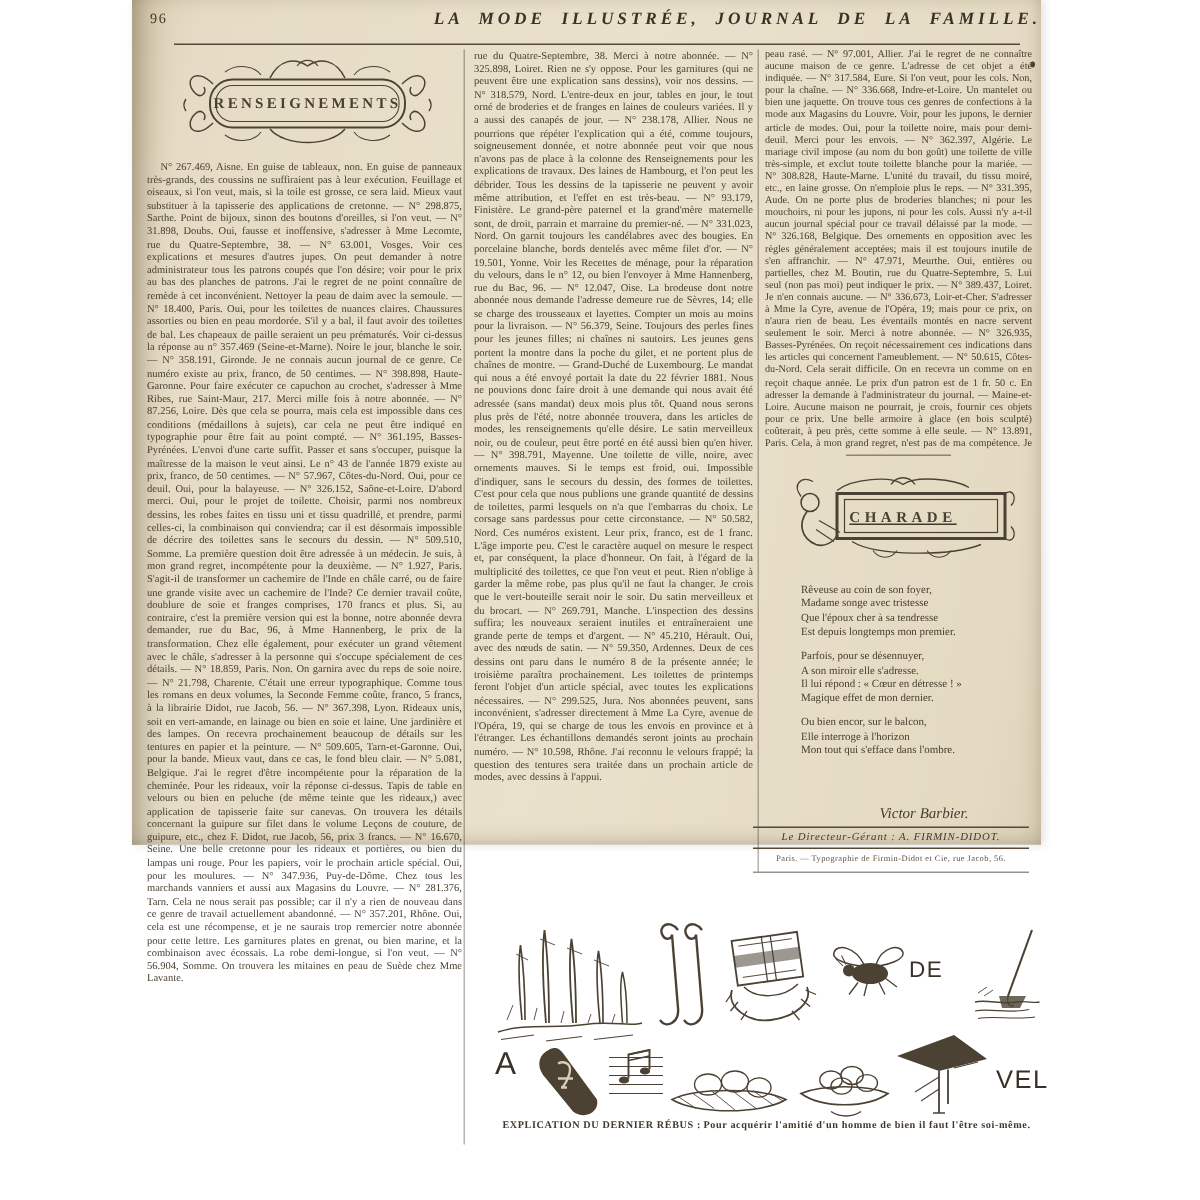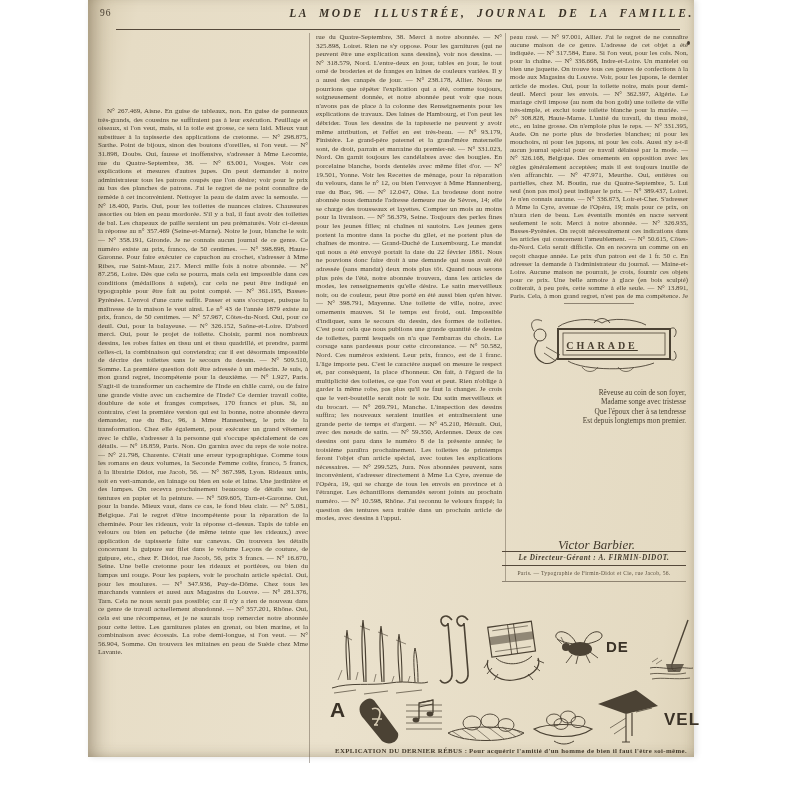--- a/index.html
+++ b/index.html
@@ -1,21 +1,21 @@
 <!DOCTYPE html>
 <html><head>
 <meta charset="utf-8">
 <style>
   html,body{margin:0;padding:0;}
   body{
     width:800px;height:800px;background:#ffffff;position:relative;overflow:hidden;
     font-family:"Liberation Serif","DejaVu Serif",serif;
   }
   .paper{
-    position:absolute;left:88px;top:0;width:606px;height:757px;
+    position:absolute;left:88px;top:0;width:606px;height:563px;
     background:linear-gradient(100deg,#d9cdb2 0%,#e6dcc5 7%,#eae1cc 50%,#e4dac2 93%,#ddd2b8 100%);
     box-shadow:inset 16px 0 20px -12px rgba(92,76,50,.5),
                inset -8px 0 14px -10px rgba(92,76,50,.35),
                inset 0 -10px 16px -12px rgba(92,76,50,.3),
                2px 0 6px rgba(0,0,0,.12);
     color:#42392b;
   }
   .pagenum{position:absolute;left:12px;top:8px;font-size:9.5px;letter-spacing:1px;}
   .masthead{
     position:absolute;left:0;right:0;top:7px;text-align:right;
@@ -27,50 +27,67 @@
     position:absolute;font-size:7px;line-height:8.6px;text-align:justify;
     color:#453c2e;overflow:hidden;word-spacing:.4px;
   }
   .coltext.first{text-indent:9px;}
   .cartouche{position:absolute;display:flex;align-items:center;justify-content:center;}
   .cartouche svg{position:absolute;left:0;top:0;}
   .cartouche .label{
     position:relative;font-size:10px;font-weight:bold;letter-spacing:2.2px;color:#4a4032;z-index:2;
   }
   .minirule{position:absolute;border-top:1px solid rgba(84,72,58,.6);}
-  .poem{position:absolute;font-size:7.3px;line-height:9.4px;color:#453c2e;text-align:right;}
+  .poem{position:absolute;font-size:7.3px;line-height:9.4px;color:#453c2e;}
   .stanza{margin:0 0 6.5px 0;}
   .stanza div{white-space:nowrap;}
-  .sig{position:absolute;font-size:13px;font-style:italic;text-align:left;color:#453c2e;}
-  .gerant{position:absolute;text-align:center;font-size:7.2px;font-style:italic;font-weight:bold;
+  .sig{position:absolute;font-size:10px;font-style:italic;text-align:center;color:#453c2e;}
+  .gerant{position:absolute;text-align:center;font-size:7.2px;font-style:italic;font-weight:normal;
     letter-spacing:.6px;color:#443b2d;}
   .imprint{position:absolute;text-align:center;font-size:5.6px;color:#5c5140;letter-spacing:.3px;}
   .rebuszone{position:absolute;left:240px;top:585px;width:366px;height:180px;}
   .rebustitle{position:absolute;left:0;right:0;top:3px;text-align:center;
     font-size:11px;font-weight:bold;letter-spacing:3px;color:#3e352a;}
   .ricon{position:absolute;}
-  .rword{position:absolute;font-weight:bold;color:#3a3227;font-family:"Liberation Sans","DejaVu Sans",sans-serif;}
+  .rword{position:absolute;font-weight:normal;color:#3a3227;font-family:"Liberation Sans","DejaVu Sans",sans-serif;}
   .caption{position:absolute;left:-10px;right:-10px;top:162px;text-align:center;
     font-size:6.8px;color:#42392b;}
   .caption b{letter-spacing:.4px;}
   .speck{position:absolute;width:3px;height:4px;background:#4a4136;border-radius:50%;}
   svg .ink{stroke:#4b4234;fill:none;}
 </style>
 </head>
 <body>
 
 <div class="paper">
 
   <div class="pagenum">96</div>
   <div class="masthead">LA MODE ILLUSTRÉE, JOURNAL DE LA FAMILLE.</div>
   <div class="headrule"></div>
 
   <div class="vsep" style="left:221px;top:33px;height:730px;"></div>
   <div class="vsep" style="left:417px;top:33px;height:548px;"></div>
 
+  <div class="cartouche" style="left:32px;top:36px;width:170px;height:66px;">
+    <svg width="170" height="66" viewBox="0 0 170 66">
+      <rect class="ink" x="20" y="17" width="130" height="32" rx="15" stroke-width="1.3"></rect>
+      <rect class="ink" x="24" y="21" width="122" height="24" rx="11" stroke-width=".7"></rect>
+      <path class="ink" d="M22,20 C10,8 2,18 10,26 C14,30 18,26 16,22" stroke-width="1"></path>
+      <path class="ink" d="M148,20 C160,8 168,18 160,26 C156,30 152,26 154,22" stroke-width="1"></path>
+      <path class="ink" d="M22,46 C10,58 2,48 10,40 C14,36 18,40 16,44" stroke-width="1"></path>
+      <path class="ink" d="M148,46 C160,58 168,48 160,40 C156,36 152,40 154,44" stroke-width="1"></path>
+      <path class="ink" d="M60,16 C66,4 76,2 85,8 C94,2 104,4 110,16" stroke-width="1"></path>
+      <path class="ink" d="M78,8 C82,3 88,3 92,8" stroke-width=".8"></path>
+      <path class="ink" d="M60,50 C70,62 100,62 110,50" stroke-width="1"></path>
+      <path class="ink" d="M30,12 C38,6 50,8 54,14 M116,14 C120,8 132,6 140,12" stroke-width=".7"></path>
+      <path class="ink" d="M30,54 C38,60 50,58 54,52 M116,52 C120,58 132,60 140,54" stroke-width=".7"></path>
+      <path class="ink" d="M4,30 C2,33 2,35 4,38 M166,30 C168,33 168,35 166,38" stroke-width="1"></path>
+    </svg>
+    <span class="label">RENSEIGNEMENTS</span>
+  </div>
 
   <div class="coltext first" style="left:10px;top:107px;width:210px;height:656px;">N° 267.469, Aisne. En guise de tableaux, non. En guise de panneaux très-grands, des coussins ne suffiraient pas à leur exécution. Feuillage et oiseaux, si l'on veut, mais, si la toile est grosse, ce sera laid. Mieux vaut substituer à la tapisserie des applications de cretonne. — N° 298.875, Sarthe. Point de bijoux, sinon des boutons d'oreilles, si l'on veut. — N° 31.898, Doubs. Oui, fausse et inoffensive, s'adresser à Mme Lecomte, rue du Quatre-Septembre, 38. — N° 63.001, Vosges. Voir ces explications et mesures d'autres jupes. On peut demander à notre administrateur tous les patrons coupés que l'on désire; voir pour le prix au bas des planches de patrons. J'ai le regret de ne point connaître de remède à cet inconvénient. Nettoyer la peau de daim avec la semoule. — N° 18.400, Paris. Oui, pour les toilettes de nuances claires. Chaussures assorties ou bien en peau mordorée. S'il y a bal, il faut avoir des toilettes de bal. Les chapeaux de paille seraient un peu prématurés. Voir ci-dessus la réponse au n° 357.469 (Seine-et-Marne). Noire le jour, blanche le soir. — N° 358.191, Gironde. Je ne connais aucun journal de ce genre. Ce numéro existe au prix, franco, de 50 centimes. — N° 398.898, Haute-Garonne. Pour faire exécuter ce capuchon au crochet, s'adresser à Mme Ribes, rue Saint-Maur, 217. Merci mille fois à notre abonnée. — N° 87.256, Loire. Dès que cela se pourra, mais cela est impossible dans ces conditions (médaillons à sujets), car cela ne peut être indiqué en typographie pour être fait au point compté. — N° 361.195, Basses-Pyrénées. L'envoi d'une carte suffit. Passer et sans s'occuper, puisque la maîtresse de la maison le veut ainsi. Le n° 43 de l'année 1879 existe au prix, franco, de 50 centimes. — N° 57.967, Côtes-du-Nord. Oui, pour ce deuil. Oui, pour la balayeuse. — N° 326.152, Saône-et-Loire. D'abord merci. Oui, pour le projet de toilette. Choisir, parmi nos nombreux dessins, les robes faites en tissu uni et tissu quadrillé, et prendre, parmi celles-ci, la combinaison qui conviendra; car il est désormais impossible de décrire des toilettes sans le secours du dessin. — N° 509.510, Somme. La première question doit être adressée à un médecin. Je suis, à mon grand regret, incompétente pour la deuxième. — N° 1.927, Paris. S'agit-il de transformer un cachemire de l'Inde en châle carré, ou de faire une grande visite avec un cachemire de l'Inde? Ce dernier travail coûte, doublure de soie et franges comprises, 170 francs et plus. Si, au contraire, c'est la première version qui est la bonne, notre abonnée devra demander, rue du Bac, 96, à Mme Hannenberg, le prix de la transformation. Chez elle également, pour exécuter un grand vêtement avec le châle, s'adresser à la personne qui s'occupe spécialement de ces détails. — N° 18.859, Paris. Non. On garnira avec du reps de soie noire. — N° 21.798, Charente. C'était une erreur typographique. Comme tous les romans en deux volumes, la Seconde Femme coûte, franco, 5 francs, à la librairie Didot, rue Jacob, 56. — N° 367.398, Lyon. Rideaux unis, soit en vert-amande, en lainage ou bien en soie et laine. Une jardinière et des lampes. On recevra prochainement beaucoup de détails sur les tentures en papier et la peinture. — N° 509.605, Tarn-et-Garonne. Oui, pour la bande. Mieux vaut, dans ce cas, le fond bleu clair. — N° 5.081, Belgique. J'ai le regret d'être incompétente pour la réparation de la cheminée. Pour les rideaux, voir la réponse ci-dessus. Tapis de table en velours ou bien en peluche (de même teinte que les rideaux,) avec application de tapisserie faite sur canevas. On trouvera les détails concernant la guipure sur filet dans le volume Leçons de couture, de guipure, etc., chez F. Didot, rue Jacob, 56, prix 3 francs. — N° 16.670, Seine. Une belle cretonne pour les rideaux et portières, ou bien du lampas uni rouge. Pour les papiers, voir le prochain article spécial. Oui, pour les moulures. — N° 347.936, Puy-de-Dôme. Chez tous les marchands vanniers et aussi aux Magasins du Louvre. — N° 281.376, Tarn. Cela ne nous serait pas possible; car il n'y a rien de nouveau dans ce genre de travail actuellement abandonné. — N° 357.201, Rhône. Oui, cela est une récompense, et je ne saurais trop remercier notre abonnée pour cette lettre. Les garnitures plates en grenat, ou bien marine, et la combinaison avec écossais. La robe demi-longue, si l'on veut. — N° 56.904, Somme. On trouvera les mitaines en peau de Suède chez Mme Lavante.</div>
   <div class="coltext" style="left:228px;top:33px;width:186px;height:548px;">rue du Quatre-Septembre, 38. Merci à notre abonnée. — N° 325.898, Loiret. Rien ne s'y oppose. Pour les garnitures (qui ne peuvent être une explication sans dessins), voir nos dessins. — N° 318.579, Nord. L'entre-deux en jour, tables en jour, le tout orné de broderies et de franges en laines de couleurs variées. Il y a aussi des canapés de jour. — N° 238.178, Allier. Nous ne pourrions que répéter l'explication qui a été, comme toujours, soigneusement donnée, et notre abonnée peut voir que nous n'avons pas de place à la colonne des Renseignements pour les explications de travaux. Des laines de Hambourg, et l'on peut les débrider. Tous les dessins de la tapisserie ne peuvent y avoir même attribution, et l'effet en est très-beau. — N° 93.179, Finistère. Le grand-père paternel et la grand'mère maternelle sont, de droit, parrain et marraine du premier-né. — N° 331.023, Nord. On garnit toujours les candélabres avec des bougies. En porcelaine blanche, bords dentelés avec même filet d'or. — N° 19.501, Yonne. Voir les Recettes de ménage, pour la réparation du velours, dans le n° 12, ou bien l'envoyer à Mme Hannenberg, rue du Bac, 96. — N° 12.047, Oise. La brodeuse dont notre abonnée nous demande l'adresse demeure rue de Sèvres, 14; elle se charge des trousseaux et layettes. Compter un mois au moins pour la livraison. — N° 56.379, Seine. Toujours des perles fines pour les jeunes filles; ni chaînes ni sautoirs. Les jeunes gens portent la montre dans la poche du gilet, et ne portent plus de chaînes de montre. — Grand-Duché de Luxembourg. Le mandat qui nous a été envoyé portait la date du 22 février 1881. Nous ne pouvions donc faire droit à une demande qui nous avait été adressée (sans mandat) deux mois plus tôt. Quand nous serons plus près de l'été, notre abonnée trouvera, dans les articles de modes, les renseignements qu'elle désire. Le satin merveilleux noir, ou de couleur, peut être porté en été aussi bien qu'en hiver. — N° 398.791, Mayenne. Une toilette de ville, noire, avec ornements mauves. Si le temps est froid, oui. Impossible d'indiquer, sans le secours du dessin, des formes de toilettes. C'est pour cela que nous publions une grande quantité de dessins de toilettes, parmi lesquels on n'a que l'embarras du choix. Le corsage sans pardessus pour cette circonstance. — N° 50.582, Nord. Ces numéros existent. Leur prix, franco, est de 1 franc. L'âge importe peu. C'est le caractère auquel on mesure le respect et, par conséquent, la place d'honneur. On fait, à l'égard de la multiplicité des toilettes, ce que l'on veut et peut. Rien n'oblige à garder la même robe, pas plus qu'il ne faut la changer. Je crois que le vert-bouteille serait noir le soir. Du satin merveilleux et du brocart. — N° 269.791, Manche. L'inspection des dessins suffira; les nouveaux seraient inutiles et entraîneraient une grande perte de temps et d'argent. — N° 45.210, Hérault. Oui, avec des nœuds de satin. — N° 59.350, Ardennes. Deux de ces dessins ont paru dans le numéro 8 de la présente année; le troisième paraîtra prochainement. Les toilettes de printemps feront l'objet d'un article spécial, avec toutes les explications nécessaires. — N° 299.525, Jura. Nos abonnées peuvent, sans inconvénient, s'adresser directement à Mme La Cyre, avenue de l'Opéra, 19, qui se charge de tous les envois en province et à l'étranger. Les échantillons demandés seront joints au prochain numéro. — N° 10.598, Rhône. J'ai reconnu le velours frappé; la question des tentures sera traitée dans un prochain article de modes, avec dessins à l'appui.</div>
   <div class="coltext" style="left:422px;top:33px;width:178px;height:266px;font-size:6.8px;line-height:8.1px;">peau rasé. — N° 97.001, Allier. J'ai le regret de ne connaître aucune maison de ce genre. L'adresse de cet objet a été indiquée. — N° 317.584, Eure. Si l'on veut, pour les cols. Non, pour la chaîne. — N° 336.668, Indre-et-Loire. Un mantelet ou bien une jaquette. On trouve tous ces genres de confections à la mode aux Magasins du Louvre. Voir, pour les jupons, le dernier article de modes. Oui, pour la toilette noire, mais pour demi-deuil. Merci pour les envois. — N° 362.397, Algérie. Le mariage civil impose (au nom du bon goût) une toilette de ville très-simple, et exclut toute toilette blanche pour la mariée. — N° 308.828, Haute-Marne. L'unité du travail, du tissu moiré, etc., en laine grosse. On n'emploie plus le reps. — N° 331.395, Aude. On ne porte plus de broderies blanches; ni pour les mouchoirs, ni pour les jupons, ni pour les cols. Aussi n'y a-t-il aucun journal spécial pour ce travail délaissé par la mode. — N° 326.168, Belgique. Des ornements en opposition avec les règles généralement acceptées; mais il est toujours inutile de s'en affranchir. — N° 47.971, Meurthe. Oui, entières ou partielles, chez M. Boutin, rue du Quatre-Septembre, 5. Lui seul (non pas moi) peut indiquer le prix. — N° 389.437, Loiret. Je n'en connais aucune. — N° 336.673, Loir-et-Cher. S'adresser à Mme la Cyre, avenue de l'Opéra, 19; mais pour ce prix, on n'aura rien de beau. Les éventails montés en nacre servent seulement le soir. Merci à notre abonnée. — N° 326.935, Basses-Pyrénées. On reçoit nécessairement ces indications dans les articles qui concernent l'ameublement. — N° 50.615, Côtes-du-Nord. Cela serait difficile. On en recevra un comme on en reçoit chaque année. Le prix d'un patron est de 1 fr. 50 c. En adresser la demande à l'administrateur du journal. — Maine-et-Loire. Aucune maison ne pourrait, je crois, fournir ces objets pour ce prix. Une belle armoire à glace (en bois sculpté) coûterait, à peu près, cette somme à elle seule. — N° 13.891, Paris. Cela, à mon grand regret, n'est pas de ma compétence. Je reçois toujours, avec reconnaissance, les recettes que l'on veut bien me communiquer.</div>
 
   <div class="minirule" style="left:476px;top:303px;width:70px;"></div>
 
   <div class="cartouche" style="left:436px;top:313px;width:156px;height:64px;text-decoration:underline;">
     <svg width="156" height="64" viewBox="0 0 156 64">
       <rect class="ink" x="34" y="16" width="112" height="30" stroke-width="2"></rect>
@@ -88,20 +105,31 @@
     <span class="label" style="letter-spacing:3px;">CHARADE</span>
   </div>
 
   <div class="poem" style="left:446px;top:388px;width:152px;">
     <div class="stanza">
       <div>Rêveuse au coin de son foyer,</div>
       <div>Madame songe avec tristesse</div>
       <div>Que l'époux cher à sa tendresse</div>
       <div>Est depuis longtemps mon premier.</div>
     </div>
+    <div class="stanza">
+      <div>Parfois, pour se désennuyer,</div>
+      <div>A son miroir elle s'adresse.</div>
+      <div>Il lui répond : « Cœur en détresse ! »</div>
+      <div>Magique effet de mon dernier.</div>
+    </div>
+    <div class="stanza">
+      <div>Ou bien encor, sur le balcon,</div>
+      <div>Elle interroge à l'horizon</div>
+      <div>Mon tout qui s'efface dans l'ombre.</div>
+    </div>
   </div>
   <div class="sig" style="left:470px;top:537px;width:116px;">Victor Barbier.</div>
 
   <div class="minirule" style="left:414px;top:551px;width:184px;border-top-color:#54483a;"></div>
   <div class="gerant" style="left:414px;top:554px;width:184px;">Le Directeur-Gérant : A. FIRMIN-DIDOT.</div>
   <div class="minirule" style="left:414px;top:565px;width:184px;border-top-color:#54483a;"></div>
   <div class="imprint" style="left:414px;top:570px;width:184px;">Paris. — Typographie de Firmin-Didot et Cie, rue Jacob, 56.</div>
   <div class="minirule" style="left:414px;top:581px;width:184px;"></div>
 
   <div class="rebuszone">

